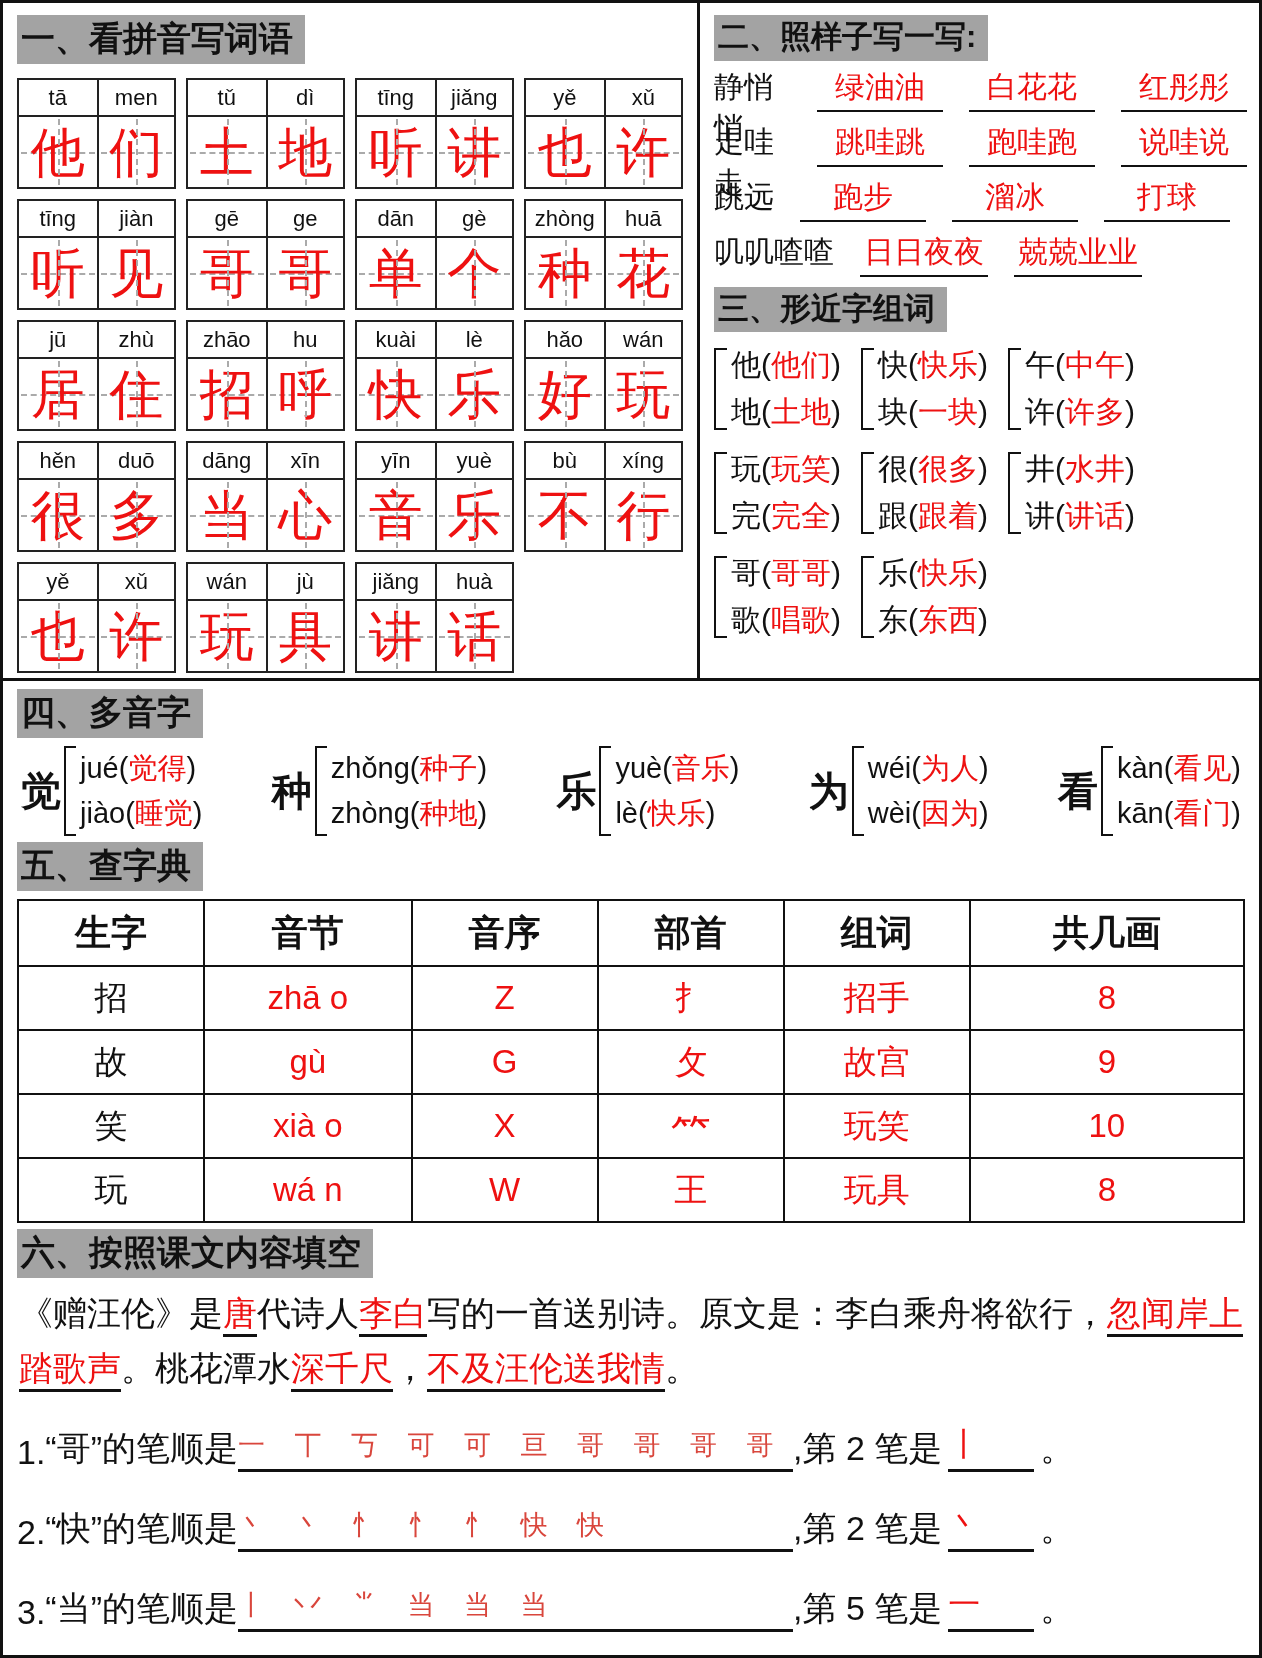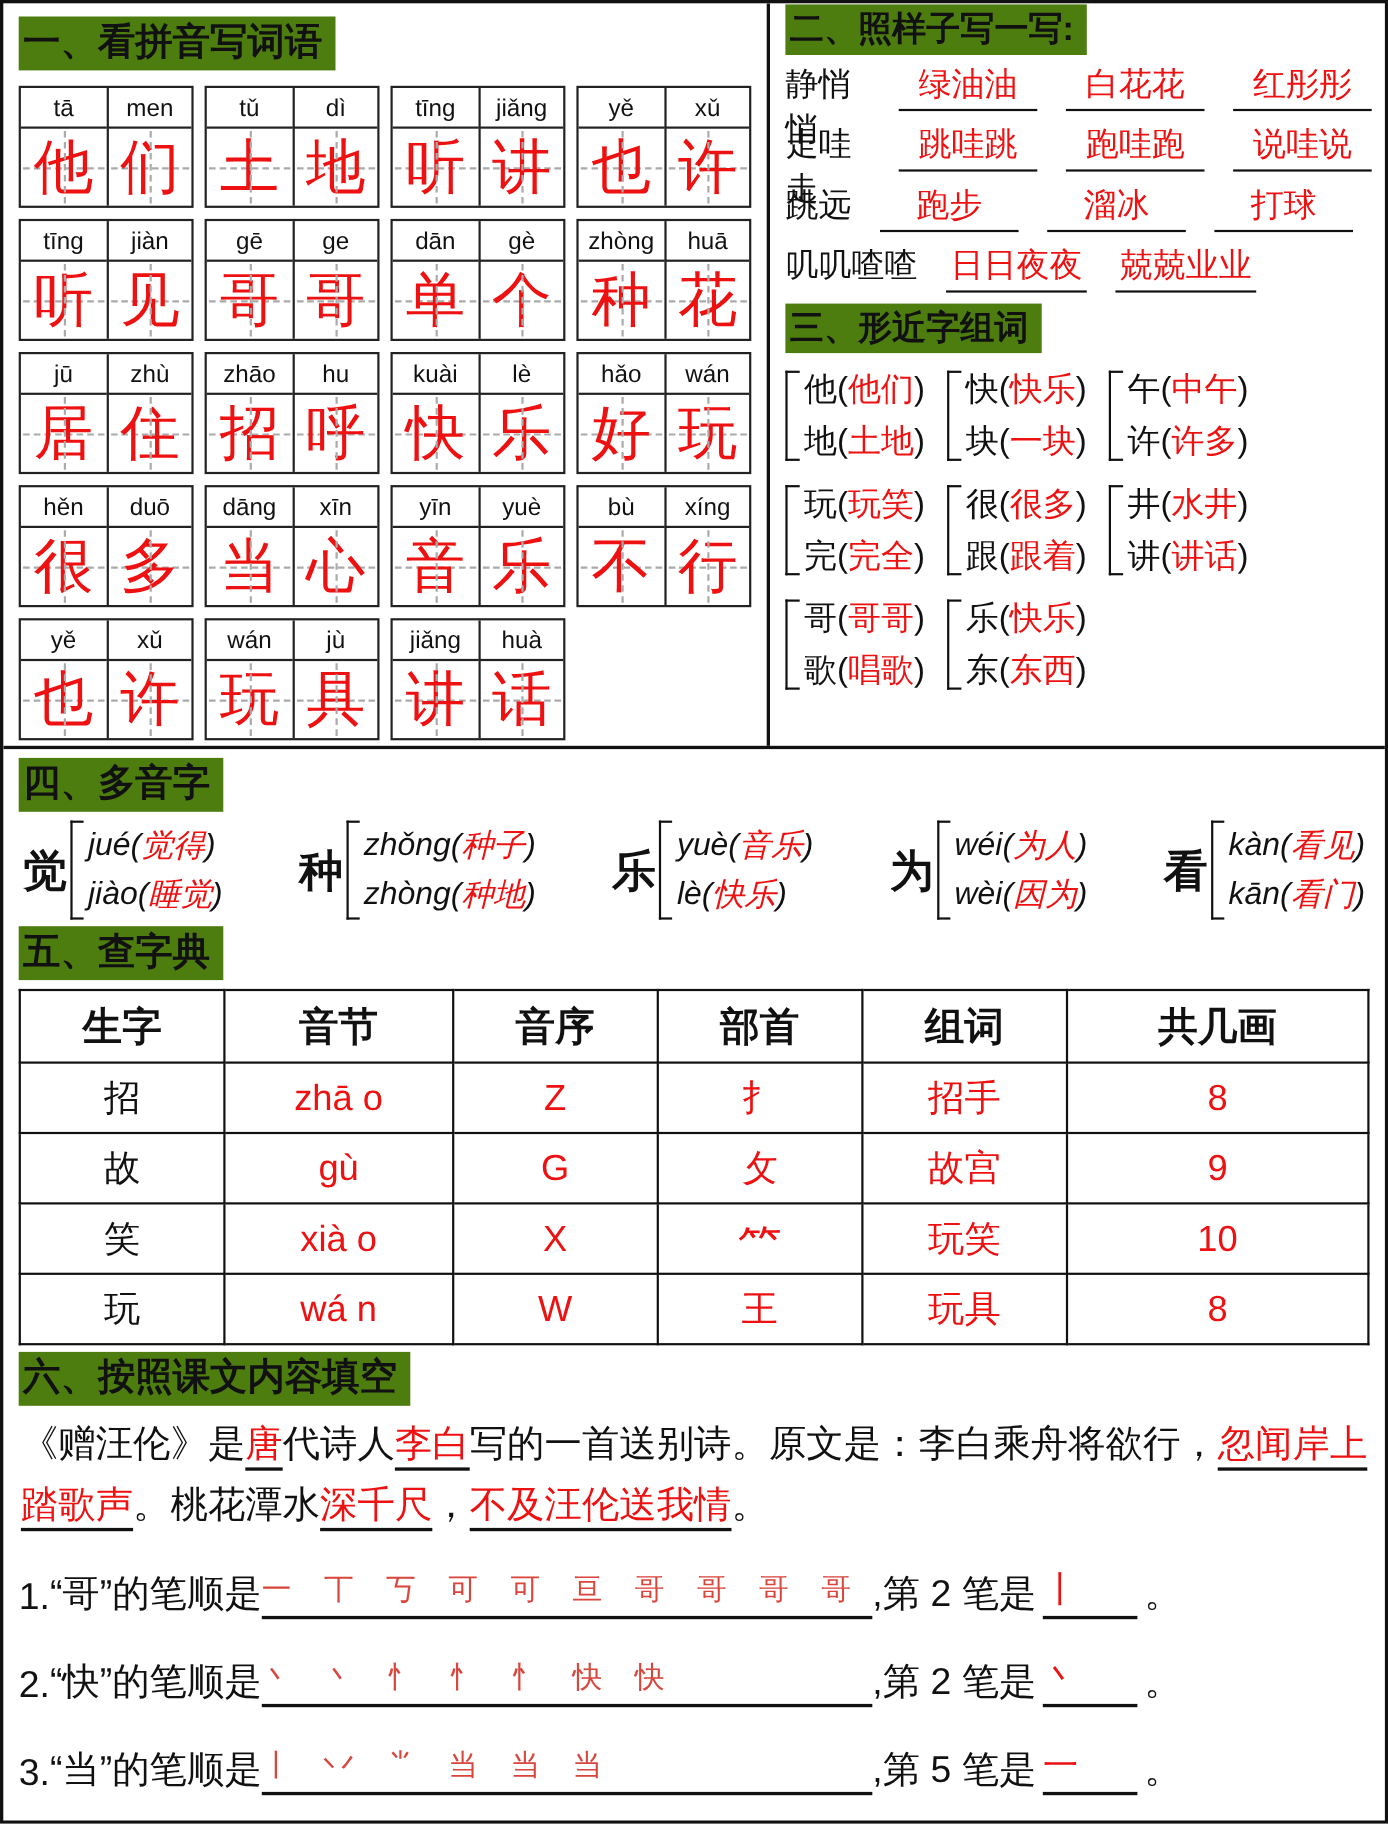--- a/index.html
+++ b/index.html
@@ -1,25 +1,25 @@
 <!DOCTYPE html>
 <html><head>
 <meta charset="utf-8">
 <style>
   html,body{margin:0;padding:0;background:#fff;}
   body{font-family:"Liberation Sans","DejaVu Sans",sans-serif;color:#111;}
   .page{width:1262px;height:1658px;box-sizing:border-box;border:3px solid #111;overflow:hidden;background:#fff;}
-  .hl{background:#4d7c0f;font-weight:700;display:inline-block;padding:4px 12px 6px 4px;line-height:1.15;}
+  .hl{background:#a3a3a3;font-weight:700;display:inline-block;padding:4px 12px 6px 4px;line-height:1.15;}
   .t1{font-size:34px;}
   .t2{font-size:31px;}
   .rd{color:#ee1111;}
   
   .top{display:flex;height:678px;border-bottom:3px solid #111;box-sizing:border-box;}
   .col-left{width:697px;box-sizing:border-box;border-right:3px solid #111;padding:12px 14px;}
-  .col-right{flex:1;box-sizing:border-box;padding:1px 12px 0 14px;}
+  .col-right{flex:1;box-sizing:border-box;padding:12px 12px 0 14px;}
   
   .wgrid{display:grid;grid-template-columns:repeat(4,1fr);gap:10px 10px;margin-top:14px;}
   .wbox{border:2.5px solid #222;display:grid;grid-template-columns:1fr 1fr;grid-template-rows:37px 70px;background:#fff;}
   .pyc{border-bottom:2px solid #222;font-size:22px;display:flex;align-items:center;justify-content:center;}
   .cellr{border-left:2px solid #222;}
   .zic{position:relative;display:flex;align-items:center;justify-content:center;}
   .zic::before{content:"";position:absolute;left:2px;right:2px;top:50%;border-top:2px dashed #aaa;}
   .zic::after{content:"";position:absolute;top:2px;bottom:2px;left:50%;border-left:2px dashed #aaa;}
   .glyph{position:relative;font-size:54px;color:#ee1111;line-height:1;}
   
@@ -36,21 +36,21 @@
   .pw{color:#111;}
   .pw::before{content:"(";}
   .pw::after{content:")";}
   
   .sec4{padding:8px 14px 2px;}
   .prow{display:flex;justify-content:space-between;align-items:center;margin-top:8px;padding:0 4px;}
   .pitem{display:flex;align-items:center;}
   .pzi{font-size:40px;font-weight:700;margin-right:3px;}
   .brk2{width:10px;align-self:stretch;border:2.5px solid #111;border-right:none;margin-right:4px;}
   .pcol{display:flex;flex-direction:column;}
-  .pline{font-size:29px;height:45px;display:flex;align-items:center;white-space:nowrap;font-style:italic;}
+  .pline{font-size:29px;height:45px;display:flex;align-items:center;white-space:nowrap;}
   
   .sec5{padding:4px 14px 0;}
   .dict{border-collapse:collapse;width:100%;margin-top:8px;}
   .dict th,.dict td{border:2.5px solid #111;text-align:center;}
   .dict th{font-size:36px;font-weight:700;height:62px;}
   .dict td{font-size:33px;height:60px;}
   .rd2{color:#ee1111;}
   .clip{height:28px;overflow:hidden;font-size:40px;line-height:46px;width:50px;margin:0 auto;}
   
   .sec6{padding:6px 14px 0;}

